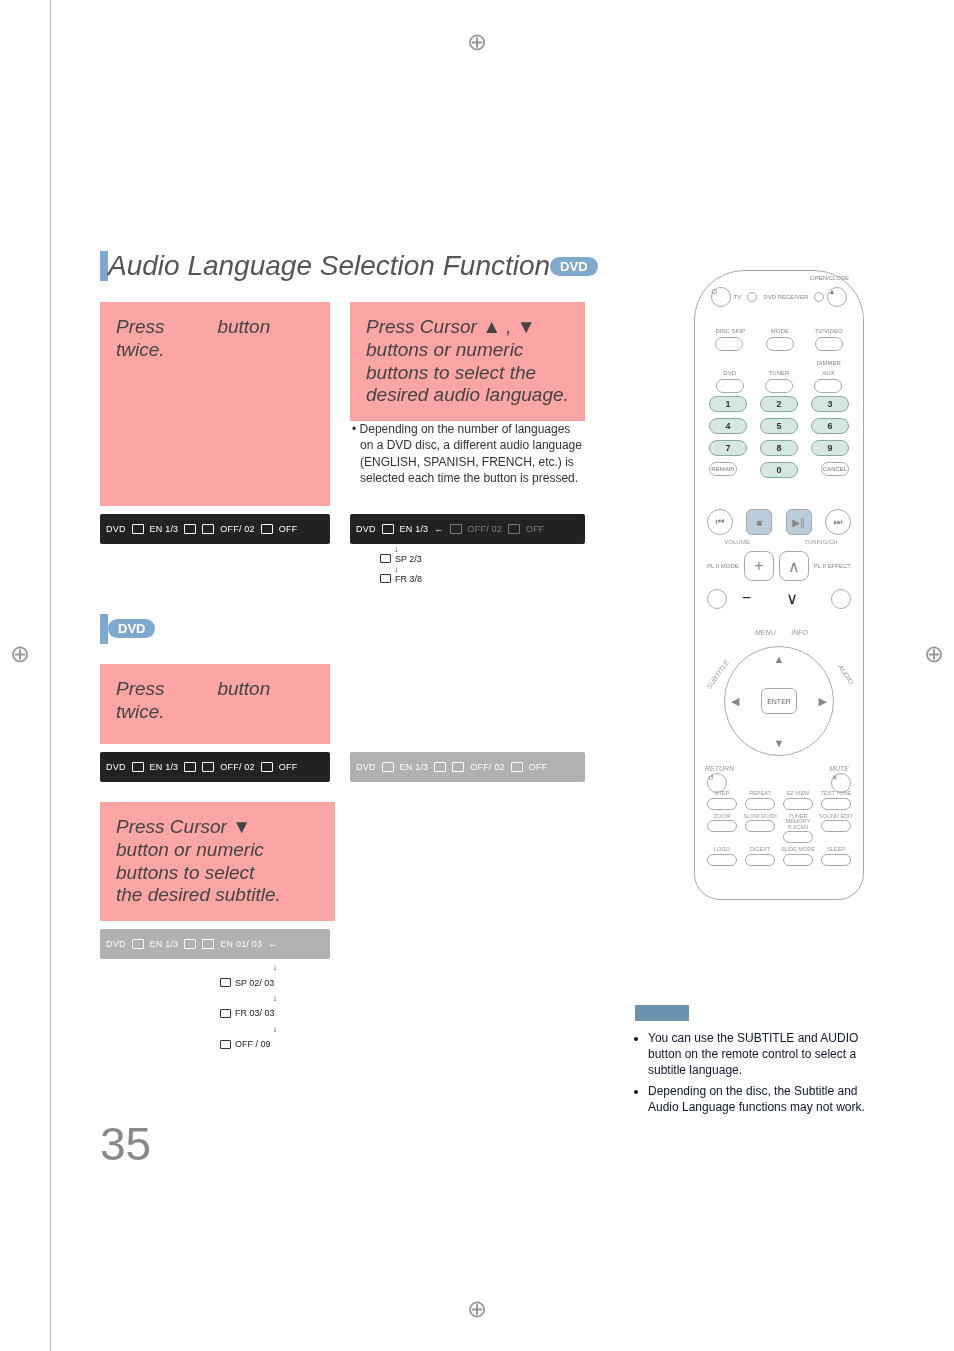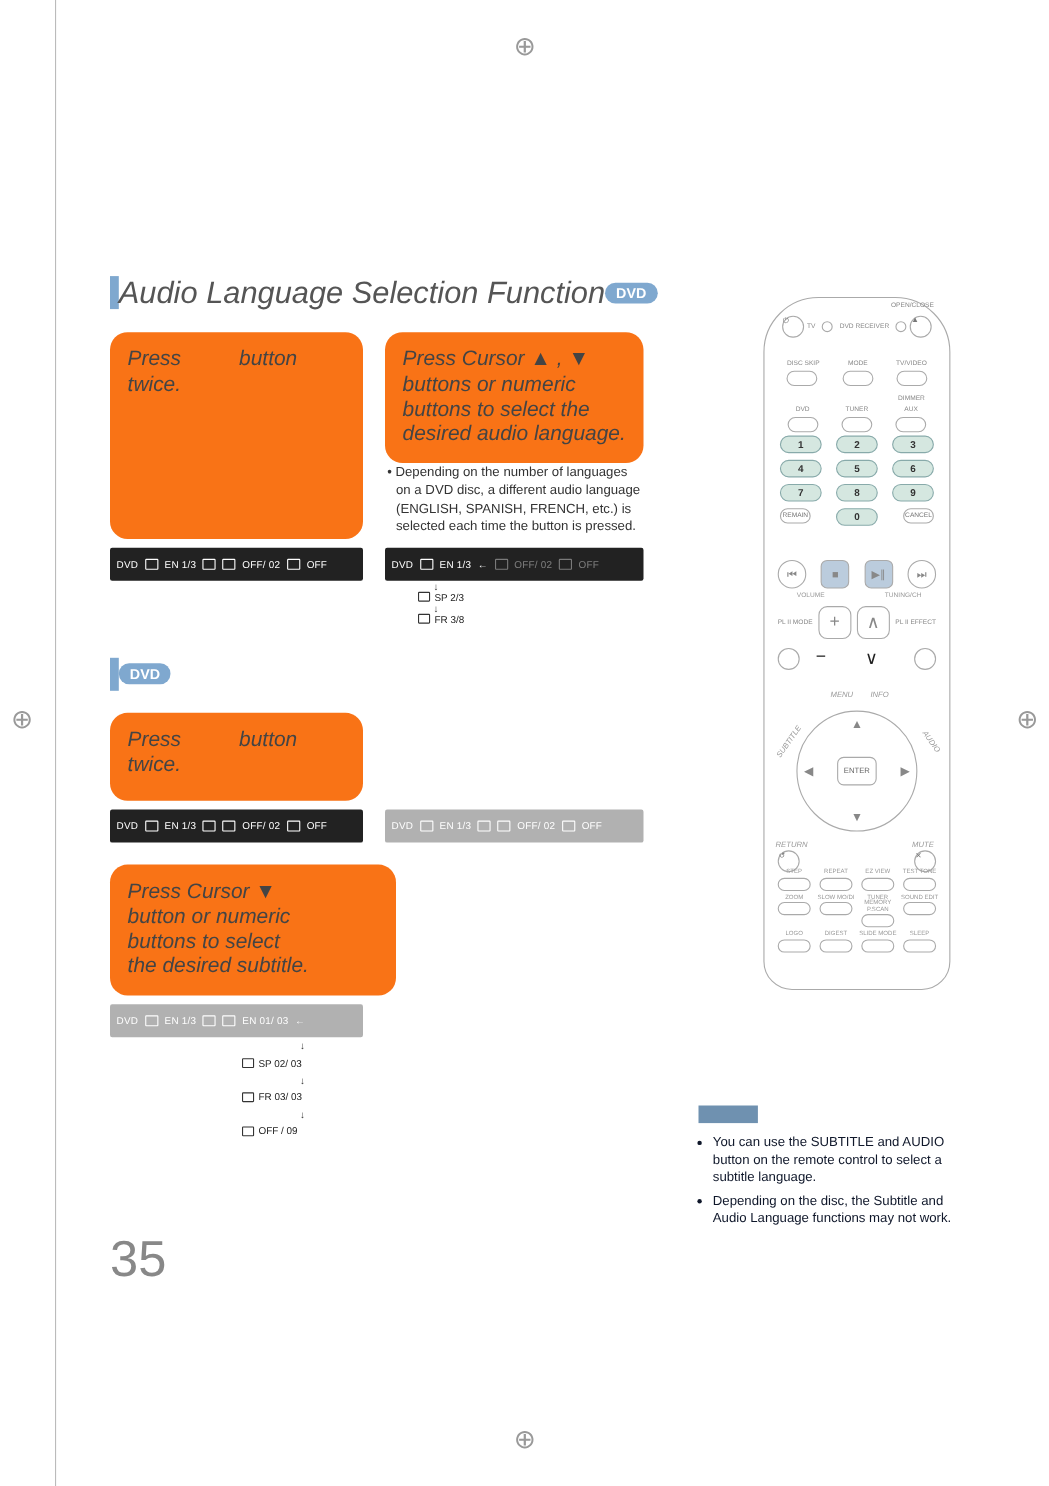--- a/index.html
+++ b/index.html
@@ -82,22 +82,22 @@
     font-weight: bold;
     font-style: normal;
   }
 
   .row {
     display: flex;
     gap: 20px;
     margin-bottom: 8px;
   }
   .step-box {
-    background: #f97316;
-    border-radius: 16px;
+    background: #fca5a5;
+    border-radius: 0;
     padding: 14px 16px;
     position: relative;
   }
   .step-num-col {
     width: 230px;
     min-height: 80px;
   }
   .step-wide {
     width: 235px;
   }
@@ -164,21 +164,21 @@
     color: #333;
     padding: 1px 0;
   }
 
   .note-text {
     font-size: 12px;
     line-height: 1.35;
     color: #333;
     padding-left: 10px;
     text-indent: -8px;
-    margin-bottom: 4px;
+    margin-bottom: 20px;
   }
 
   
   .remote {
     position: absolute;
     right: 90px;
     top: 270px;
     width: 170px;
     height: 630px;
     border: 1px solid #aaa;
@@ -469,21 +469,21 @@
         <span>EN 1/3</span>
         <span class="ico"></span>
         <span class="ico" style="opacity:1;filter:brightness(2)"></span>
         <span style="color:#fff">OFF/ 02</span>
         <span class="ico"></span>
         <span>OFF</span>
       </div>
     </div>
 
     <div class="row">
-      <div class="step-box step-num-col" style="width:260px">
+      <div class="step-box step-num-col" style="width:235px">
         <div class="step-text">
           <span>Press Cursor ▼</span><br>
           <span>button or numeric</span><br>
           <span>buttons to select</span><br>
           <span>the desired subtitle.</span>
         </div>
       </div>
     </div>
 
     <div class="osd-row" style="flex-direction:column;gap:0;width:230px">

